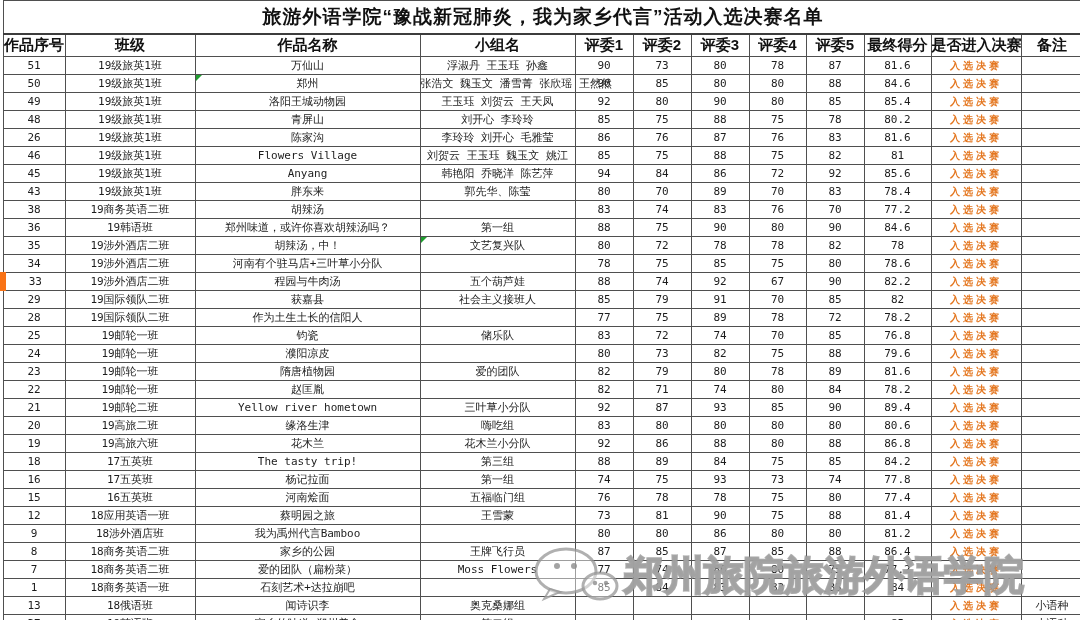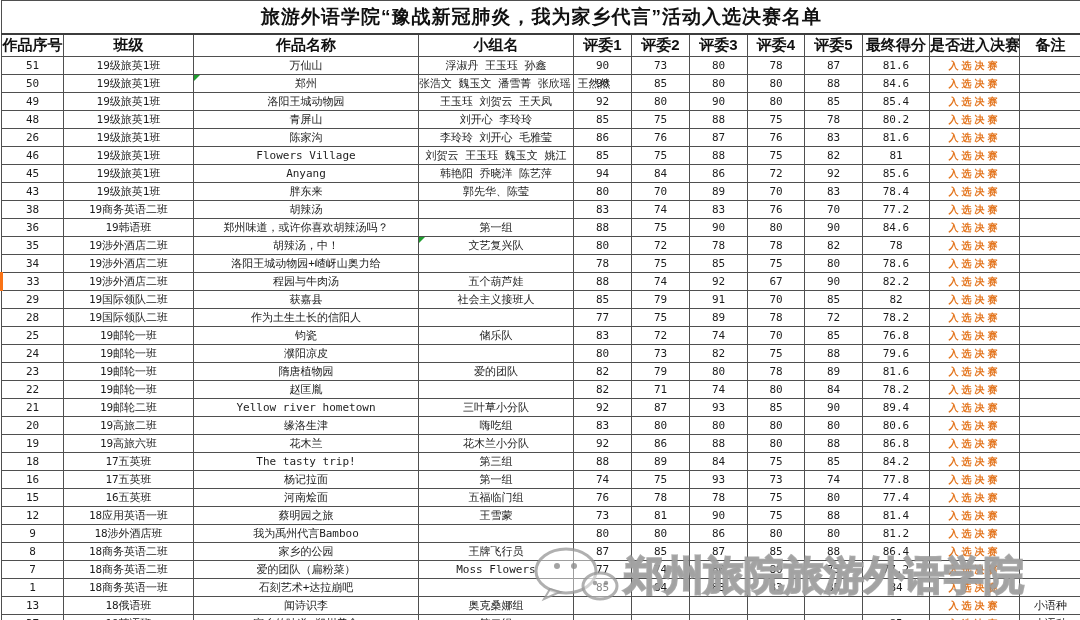--- a/index.html
+++ b/index.html
@@ -18,21 +18,21 @@
     height:33px; font-size:19px; font-weight:bold; color:#111;
     font-family:"Liberation Sans",sans-serif; letter-spacing:1px;
     border-bottom:2px solid #3c3c3c;
   }
   .header-row th {
     height:23px; font-size:15px; font-weight:bold; color:#111;
     font-family:"Liberation Sans",sans-serif;
   }
   tbody td { height:17px; line-height:17px; font-size:11px; color:#1c1c1c; }
   td.result { color:#e4761f; font-weight:bold; letter-spacing:3px; font-size:10px; }
-  td.green-edge { border-left:3px solid #f97316; }
+  td.green-edge { border-left:6px solid #f97316; }
   .corner-marker {
     position:absolute; top:0; left:0; width:0; height:0;
     border-top:6px solid #1f9d2f; border-right:6px solid transparent;
   }
   .watermark {
     position:absolute; left:532px; top:546px; display:flex; align-items:center;
     pointer-events:none; z-index:5;
   }
   .wm-text {
     font-family:"Liberation Sans",sans-serif; font-weight:900; font-size:40px;
@@ -231,21 +231,21 @@
           <td>78</td>
           <td>78</td>
           <td>82</td>
           <td>78</td>
           <td class="result">入选决赛</td>
           <td></td>
         </tr>
         <tr>
           <td>34</td>
           <td>19涉外酒店二班</td>
-          <td>洛阳王城动物园+嵖岈山奥力给</td>
+          <td>河南有个驻马店+三叶草小分队</td>
           <td></td>
           <td>78</td>
           <td>75</td>
           <td>85</td>
           <td>75</td>
           <td>80</td>
           <td>78.6</td>
           <td class="result">入选决赛</td>
           <td></td>
         </tr>

